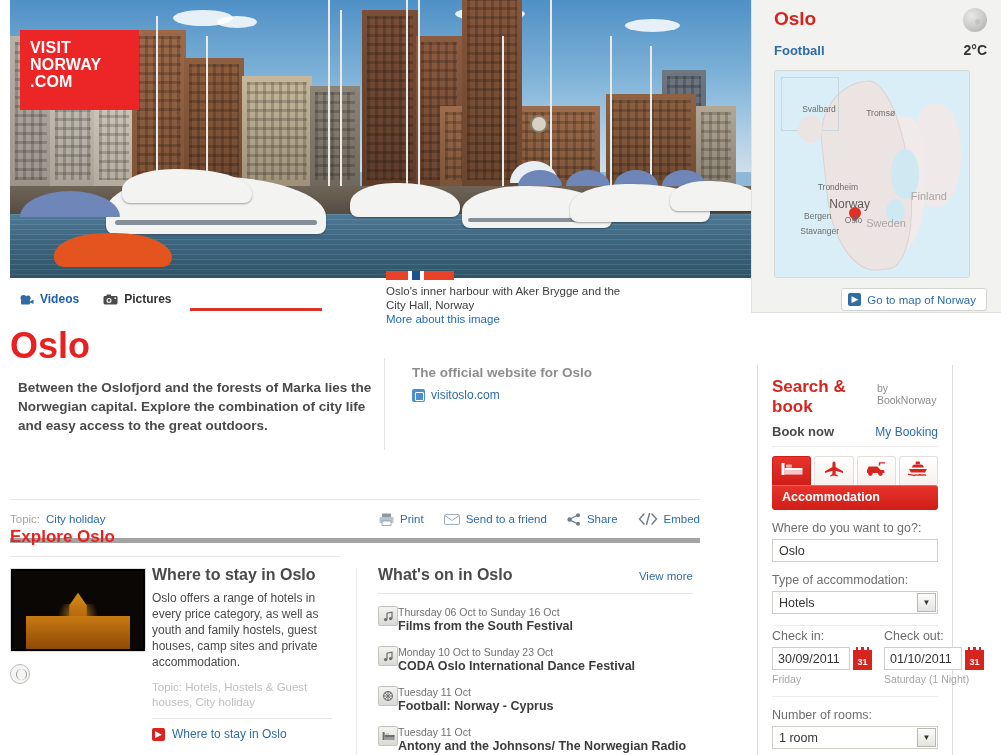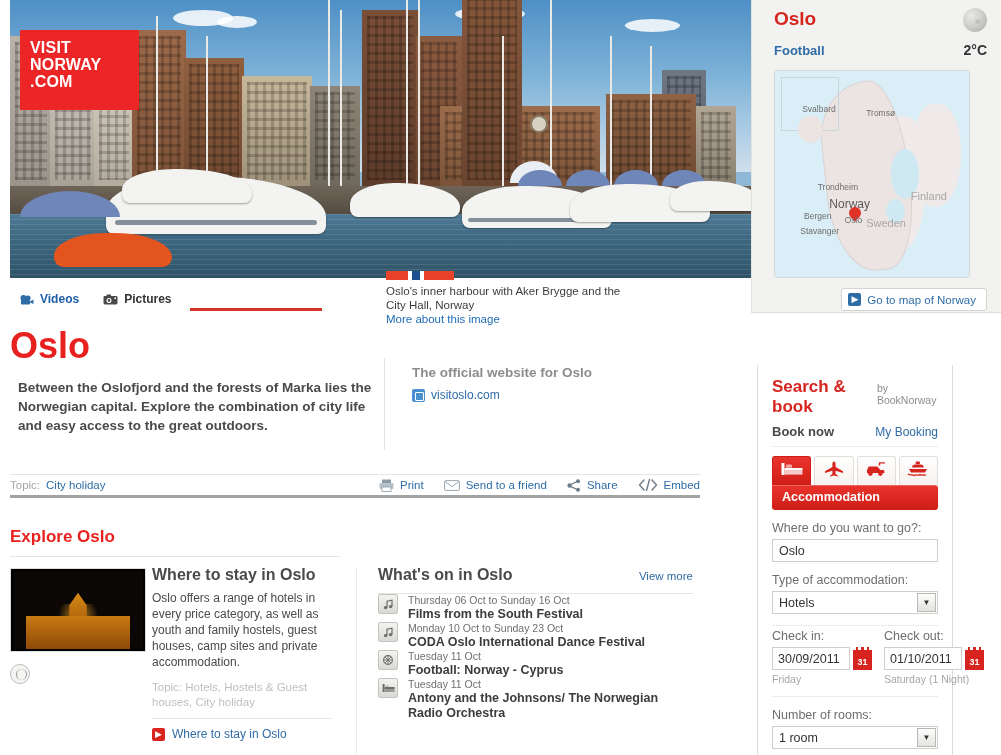--- a/index.html
+++ b/index.html
@@ -212,23 +212,23 @@
   .ext-icon {
     width:13px; height:13px; background:#4a8fd0; border-radius:2px; position:relative;
   }
   .ext-icon:after{
     content:""; position:absolute; left:3px; top:3px; width:7px; height:7px;
     border:1.5px solid #fff; border-radius:1px;
   }
 
   
   .toolrow {
-    position:absolute; left:10px; top:474px; width:690px;
-    border-top:1px solid #e5e5e2; border-bottom:3px solid #a3a3a3;
-    height:24px; display:flex; align-items:center; justify-content:space-between;
+    position:absolute; left:10px; top:499px; width:690px;
+    border-top:1px solid #e5e5e2; border-bottom:5px solid #a3a3a3;
+    height:44px; display:flex; align-items:center; justify-content:space-between;
   }
   .topic-wrap { display:flex; align-items:baseline; gap:6px; font-size:11.5px; }
   .topic-lbl { color:#a6a6a6; }
   .topic-val { color:#2f6ca6; cursor:pointer; }
   .tools { display:flex; align-items:center; gap:20px; }
   .tool { display:flex; align-items:center; gap:6px; font-size:11.5px; color:#2f6ca6; cursor:pointer; }
   .tool svg { display:block; }
 
   
   .explore-title { position:absolute; left:10px; top:527px; font-size:17px; font-weight:bold; color:#e8201f; }
@@ -277,21 +277,21 @@
   }
 
   .col-sep { position:absolute; left:356px; top:568px; width:1px; height:187px; background:#ececea; }
 
   
   .whatson { position:absolute; left:378px; top:566px; width:315px; }
   .wo-head { display:flex; align-items:baseline; justify-content:space-between; }
   .wo-h { margin:0; font-size:16px; font-weight:bold; color:#4a4a4a; }
   .wo-more { font-size:11.5px; color:#2f6ca6; cursor:pointer; }
   .wo-rule { margin-top:9px; width:100%; height:1px; background:#e5e5e2; }
-  .ev { display:flex; gap:10px; margin-top:0; }
+  .ev { display:flex; margin-top:12px; }
   .ev-icon {
     flex:0 0 auto; width:20px; height:20px; border-radius:2px;
     background:linear-gradient(#f3f3f1,#d9d9d5); border:1px solid #c4c4bf;
     display:flex; align-items:center; justify-content:center; color:#6d6d6d;
   }
   .ev-date { font-size:10.5px; color:#6f6f6f; line-height:13px; }
   .ev-title { font-size:12.5px; font-weight:bold; color:#3c3c3c; line-height:15px; }
 
   
   .book {

